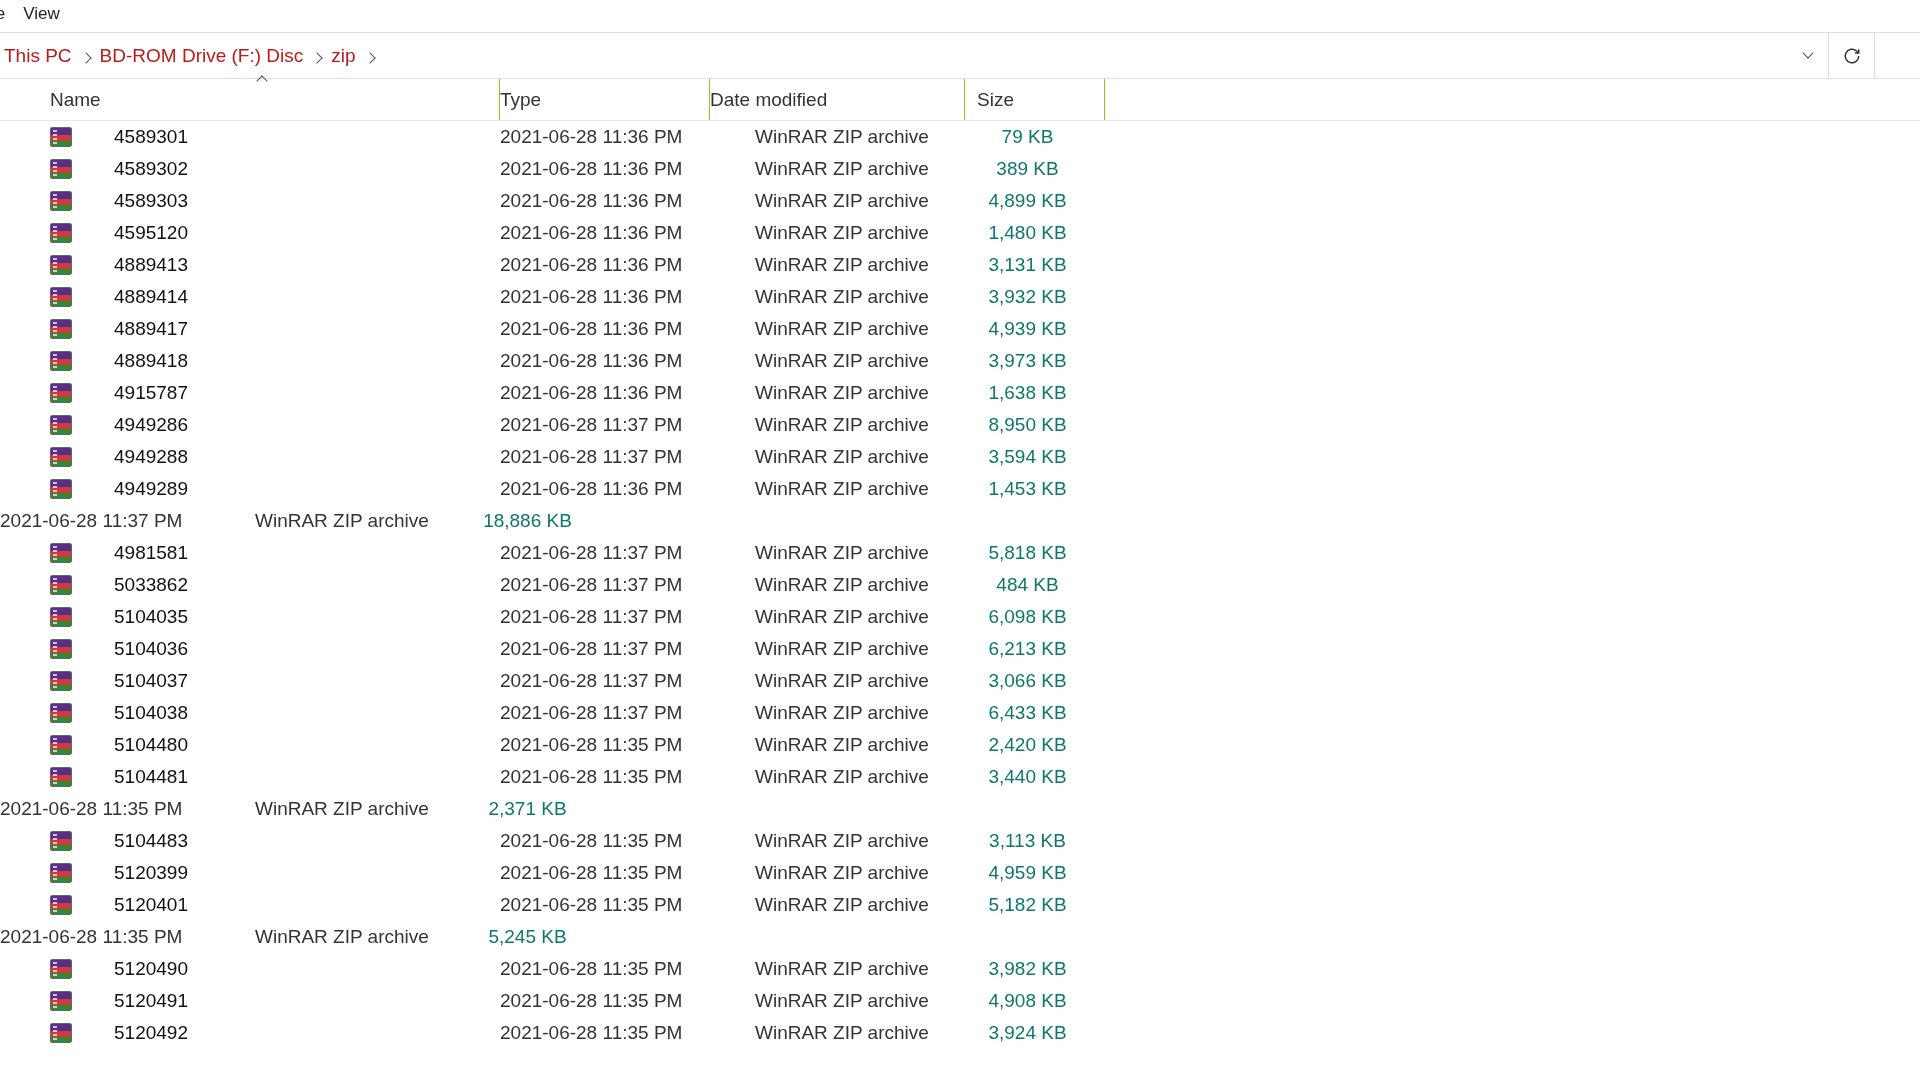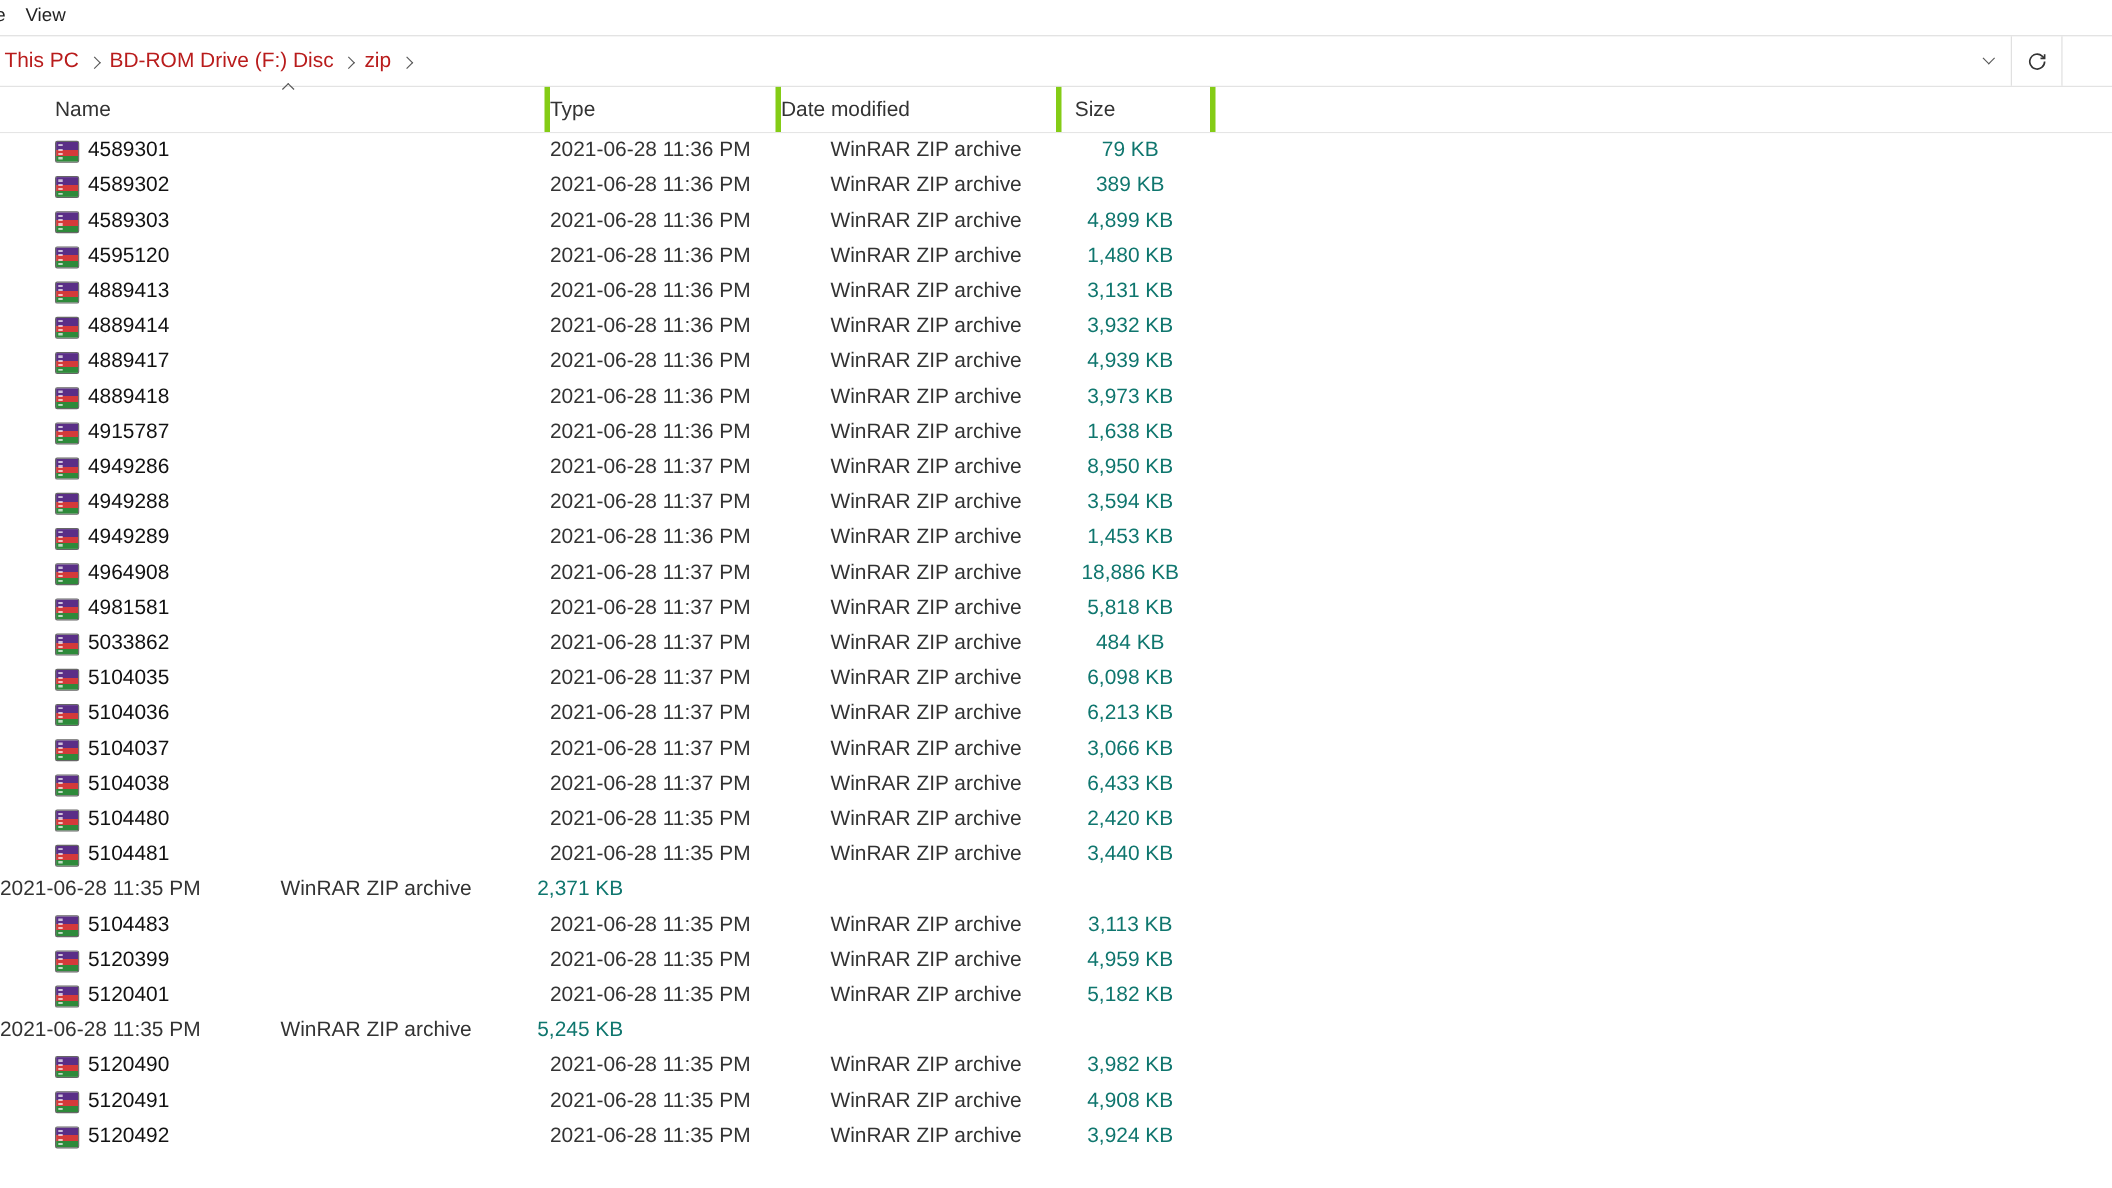--- a/index.html
+++ b/index.html
@@ -16,27 +16,27 @@
 .addr-dropdown { width: 40px; text-align: center; color: #555; font-size: 14px; }
 .refresh { width: 46px; text-align: center; color: #444; font-size: 20px; border-left: 1px solid #ddd; height: 100%; display: flex; align-items: center; justify-content: center; }
 .searchbox-edge { width: 46px; border-left: 1px solid #ddd; height: 100%; }
 
 .listview { position: relative; }
 .headers { display: flex; border-bottom: 1px solid #e5e5e5; height: 42px; align-items: center; font-size: 19px; color: #333; }
 .col-name { width: 500px; padding-left: 50px; position: relative; }
 .col-date { width: 255px; }
 .col-type { width: 210px; }
 .col-size { width: 140px; text-align: right; padding-right: 15px; }
-.header-cell { border-right: 5px solid #84cc16; height: 100%; display: flex; align-items: center; }
+.header-cell { border-right: 1px solid #84cc16; height: 100%; display: flex; align-items: center; }
 .header-cell.size { justify-content: flex-start; padding-left: 12px; }
 .sort-ind { position: absolute; left: 258px; top: -6px; font-size: 13px; color: #777; }
 
 .rows { }
 .row { display: flex; align-items: center; height: 32px; font-size: 19px; color: #111; }
-.row .c-name { width: 500px; display: flex; align-items: flex-end; padding-left: 50px; }
+.row .c-name { width: 500px; display: flex; align-items: center; padding-left: 50px; gap: 34px; }
 .row .c-date { width: 255px; color: #333; }
 .row .c-type { width: 210px; color: #333; }
 .row .c-size { width: 140px; text-align: center; color: #0f766e; padding-right: 15px; }
 
 .file-icon { width: 22px; height: 20px; margin-right: 8px; background: linear-gradient(to bottom, #5a2e87 0 40%, #d43a3a 40% 70%, #2e8a3a 70% 100%); border: 1px solid #666; border-radius: 2px; position: relative; flex-shrink: 0; }
 .file-icon::before { content: ""; position: absolute; left: 2px; top: 2px; width: 4px; height: 14px; background: repeating-linear-gradient(to bottom, #fff 0 2px, transparent 2px 4px); opacity: .7; }
 
 .chevron { display: inline-block; width: 8px; height: 8px; border-right: 1.5px solid #555; border-bottom: 1.5px solid #555; transform: rotate(-45deg); }
 .chevron.down { transform: rotate(45deg); margin-bottom: 4px; }
 .chevron.up { transform: rotate(-135deg); }
@@ -187,24 +187,20 @@
       <div class="row">
         <div class="c-name">
           <span class="file-icon"></span>
           <span>4949289</span>
         </div>
         <div class="c-date">2021-06-28 11:36 PM</div>
         <div class="c-type">WinRAR ZIP archive</div>
         <div class="c-size">1,453 KB</div>
       </div>
       <div class="row">
-        <div class="c-name">
-          <span class="file-icon"></span>
-          <span>4964908</span>
-        </div>
         <div class="c-date">2021-06-28 11:37 PM</div>
         <div class="c-type">WinRAR ZIP archive</div>
         <div class="c-size">18,886 KB</div>
       </div>
       <div class="row">
         <div class="c-name">
           <span class="file-icon"></span>
           <span>4981581</span>
         </div>
         <div class="c-date">2021-06-28 11:37 PM</div>

